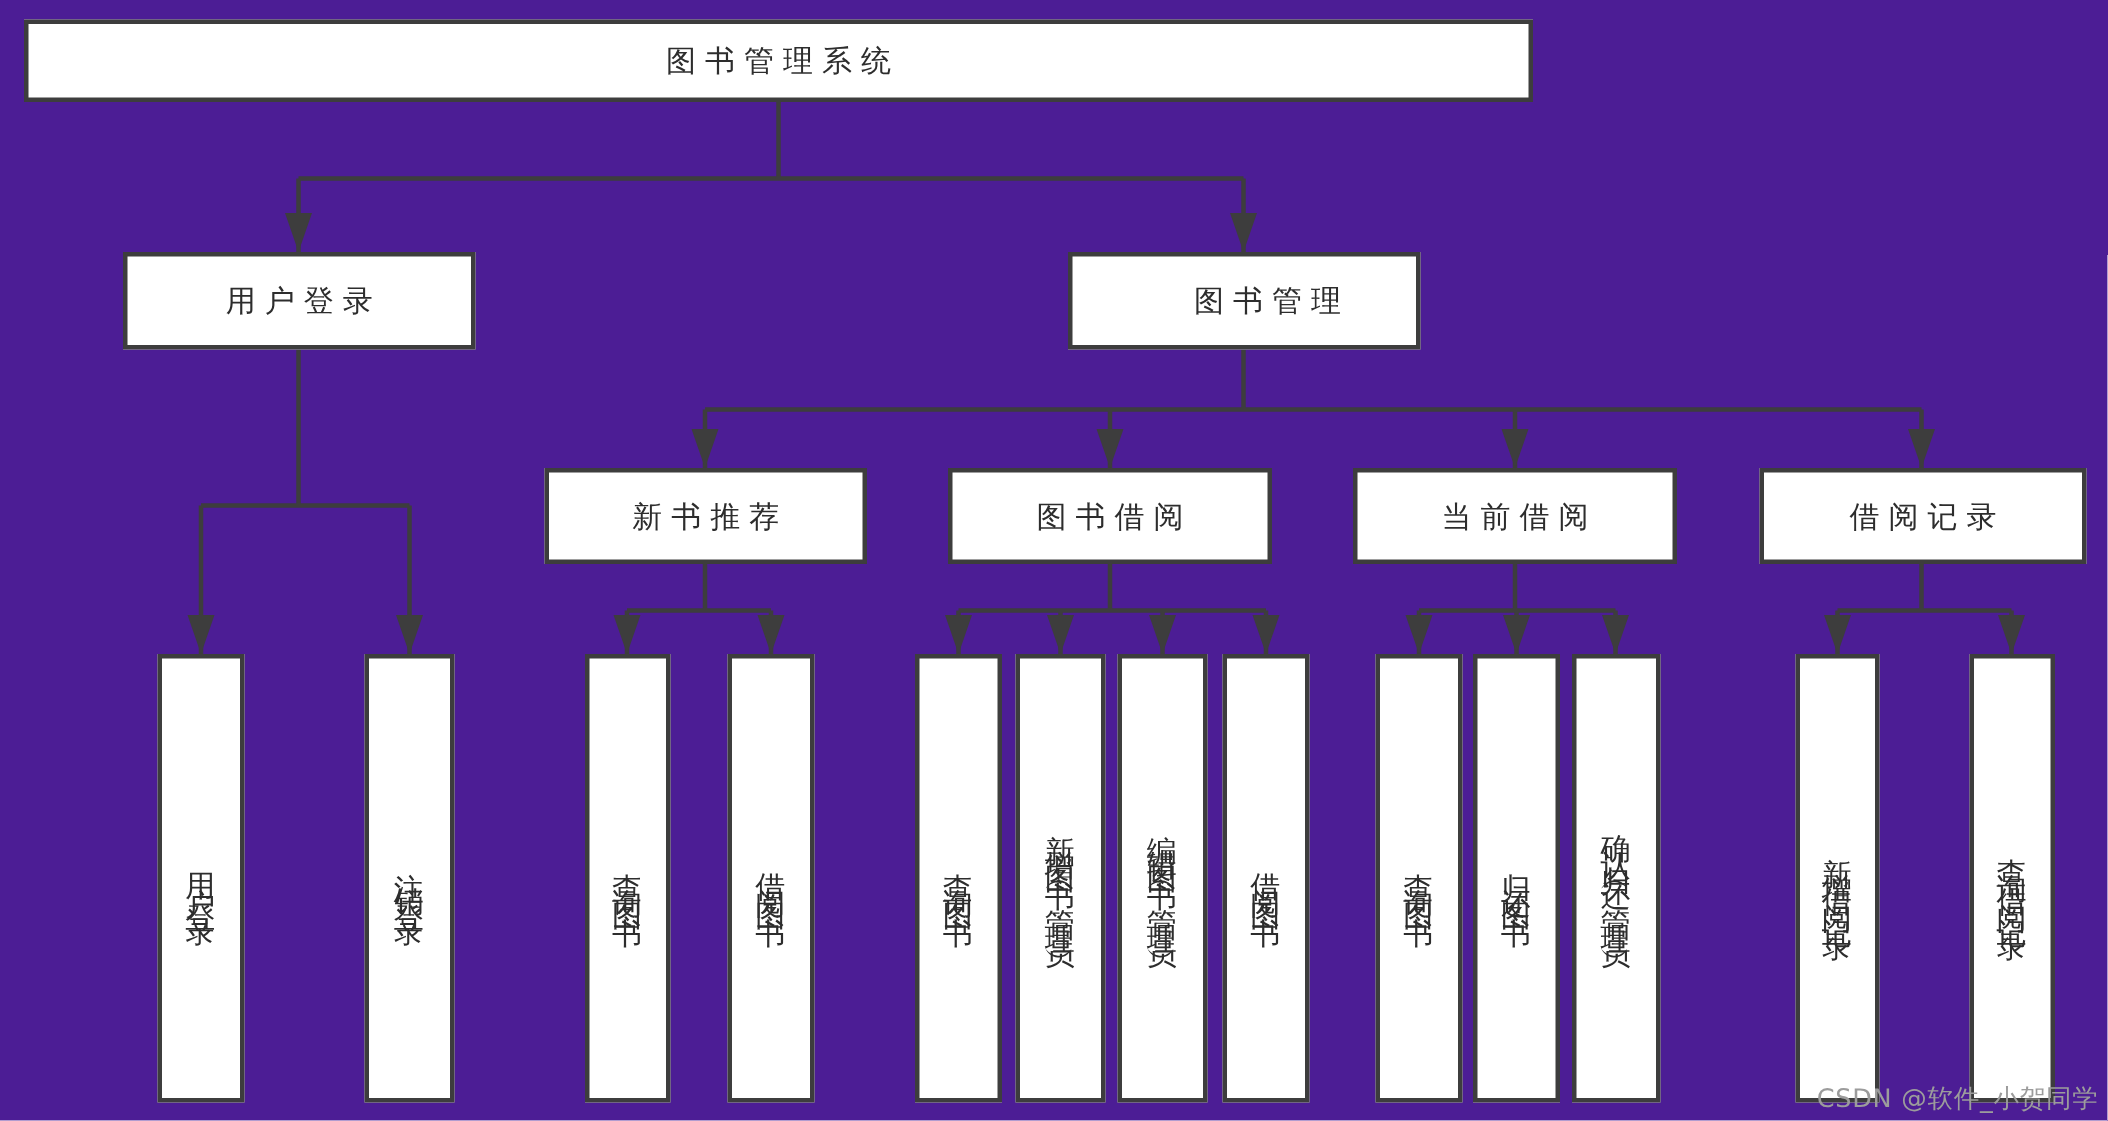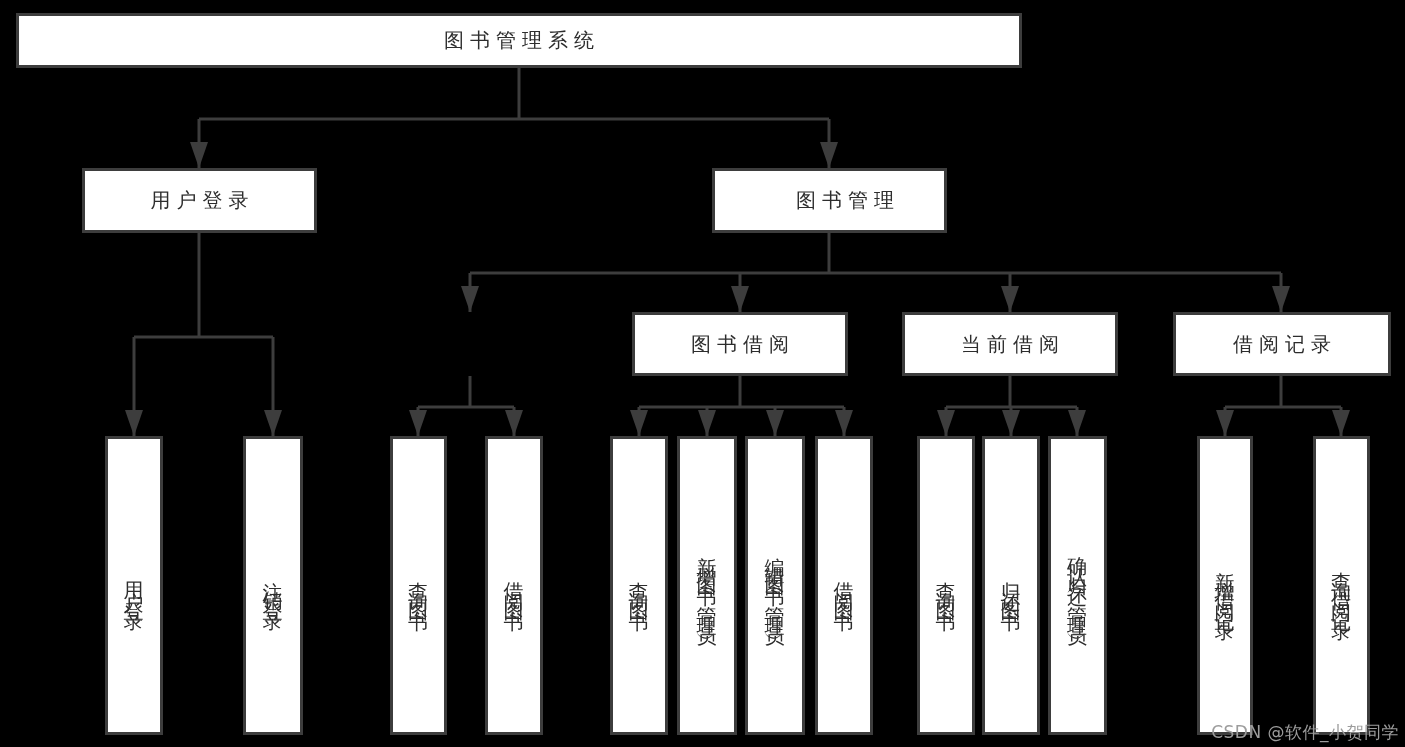--- a/index.html
+++ b/index.html
@@ -2,21 +2,21 @@
 <html><head>
 <meta charset="utf-8">
 <style>
   * { box-sizing: border-box; margin: 0; padding: 0; }
   html, body { background: #ffffff; }
   body { font-family: "DejaVu Sans", "Liberation Sans", sans-serif; }
   .canvas {
     position: relative;
     width: 1405px;
     height: 747px;
-    background: #000000;
+    background: #4c1d95;
     overflow: hidden;
   }
   .connectors {
     position: absolute;
     left: 0; top: 0;
     width: 1405px; height: 747px;
   }
   .node {
     position: absolute;
     background: #ffffff;
@@ -96,20 +96,21 @@
     <path class="conn" d="M1281 376 V407 M1225 407 H1341 M1225 407 V436 M1341 407 V436"></path>
     <polygon class="arrow" points="1216,410 1234,410 1225,436"></polygon>
     <polygon class="arrow" points="1332,410 1350,410 1341,436"></polygon>
   </svg>
 
   <div class="node" style="left:16px; top:13px; width:1006px; height:55px;">图书管理系统</div>
 
   <div class="node" style="left:82px; top:168px; width:235px; height:65px;">用户登录</div>
   <div class="node" style="left:712px; top:168px; width:235px; height:65px;padding-left:31px;">图书管理</div>
 
+  <div class="node" style="left:363px; top:312px; width:215px; height:64px;">新书推荐</div>
   <div class="node" style="left:632px; top:312px; width:216px; height:64px;">图书借阅</div>
   <div class="node" style="left:902px; top:312px; width:216px; height:64px;">当前借阅</div>
   <div class="node" style="left:1173px; top:312px; width:218px; height:64px;">借阅记录</div>
 
   <div class="leaf" style="left:105px; top:436px; width:58px; height:299px;">用户登录</div>
   <div class="leaf" style="left:243px; top:436px; width:60px; height:299px;">注销登录</div>
 
   <div class="leaf" style="left:390px; top:436px; width:57px; height:299px;">查询图书</div>
   <div class="leaf" style="left:485px; top:436px; width:58px; height:299px;">借阅图书</div>
 

